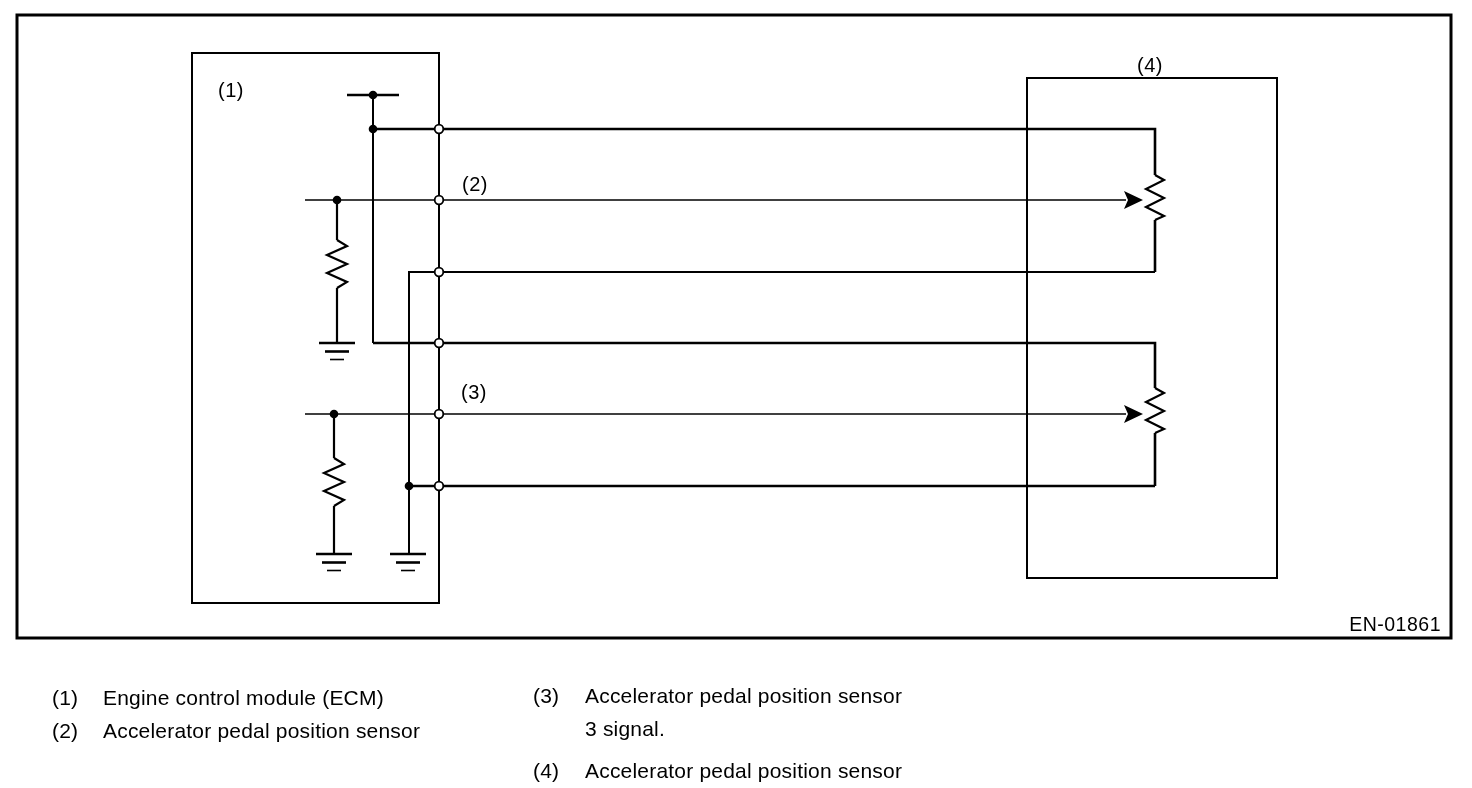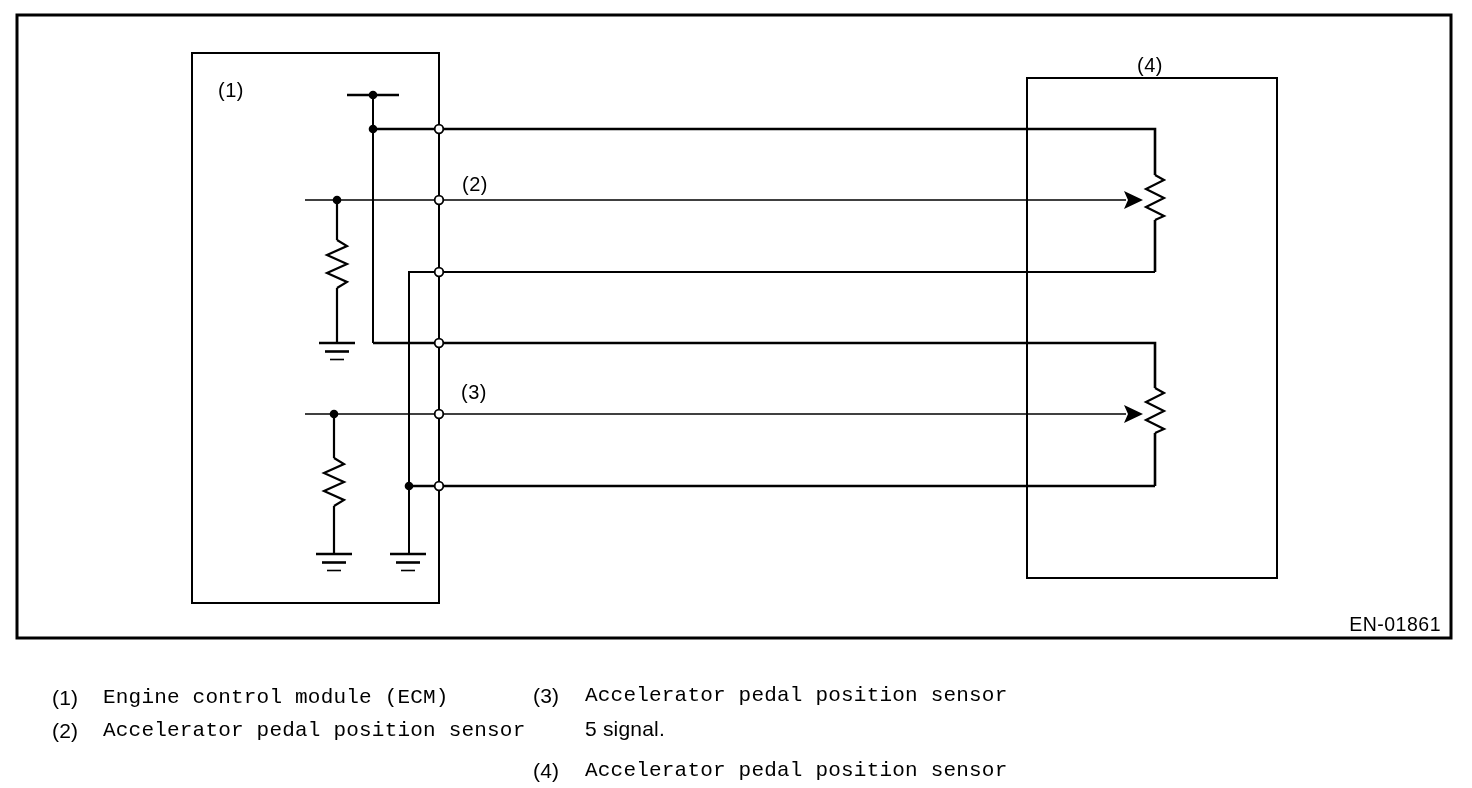--- a/index.html
+++ b/index.html
@@ -13,21 +13,21 @@
     fill:#000;
   }
   .callout{font-size:20px;letter-spacing:0.5px;}
   .figid{font-size:19.5px;letter-spacing:0.5px;}
   .legend-col{position:absolute;font-size:21px;line-height:33px;letter-spacing:0.2px;white-space:nowrap;}
   .legend-col-left{left:52px;top:681px;}
   .legend-col-right{left:533px;top:679px;}
   .legend-item{display:grid;grid-template-columns:51px auto;}
   .legend-col-right .legend-item{grid-template-columns:52px auto;}
   .legend-item .num{grid-column:1;}
-  .legend-item .txt{grid-column:2;font-family:Liberation Mono, monospace;}
+  .legend-item .txt{grid-column:2;}
   .legend-item .txt2{grid-column:2;}
   .legend-item .txt2:empty{display:none;}
   .legend-item.gap-above{margin-top:9px;}
 </style>
 </head>
 <body>
 
 <div class="stage">
 
   <svg width="1472" height="660" viewBox="0 0 1472 660">
@@ -117,21 +117,21 @@
     <div class="legend-item">
       <span class="num">(2)</span>
       <span class="txt">Accelerator pedal position sensor</span>
     </div>
   </div>
 
   <div class="legend-col legend-col-right">
     <div class="legend-item">
       <span class="num">(3)</span>
       <span class="txt">Accelerator pedal position sensor</span>
-      <span class="txt2">5 signal.</span>
+      <span class="txt2">3 signal.</span>
     </div>
     <div class="legend-item gap-above">
       <span class="num">(4)</span>
       <span class="txt">Accelerator pedal position sensor</span>
 
     </div>
   </div>
 
 </div>
 

